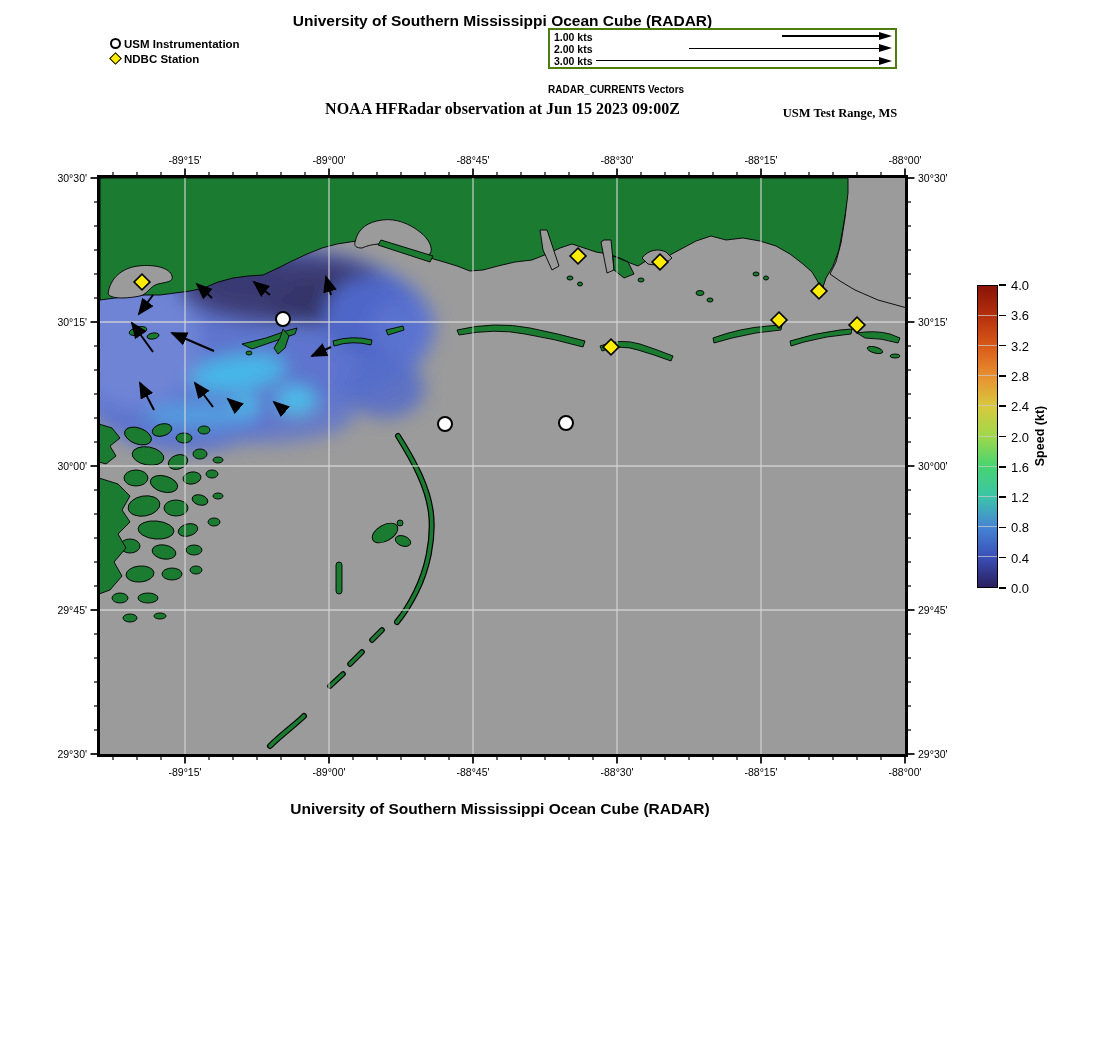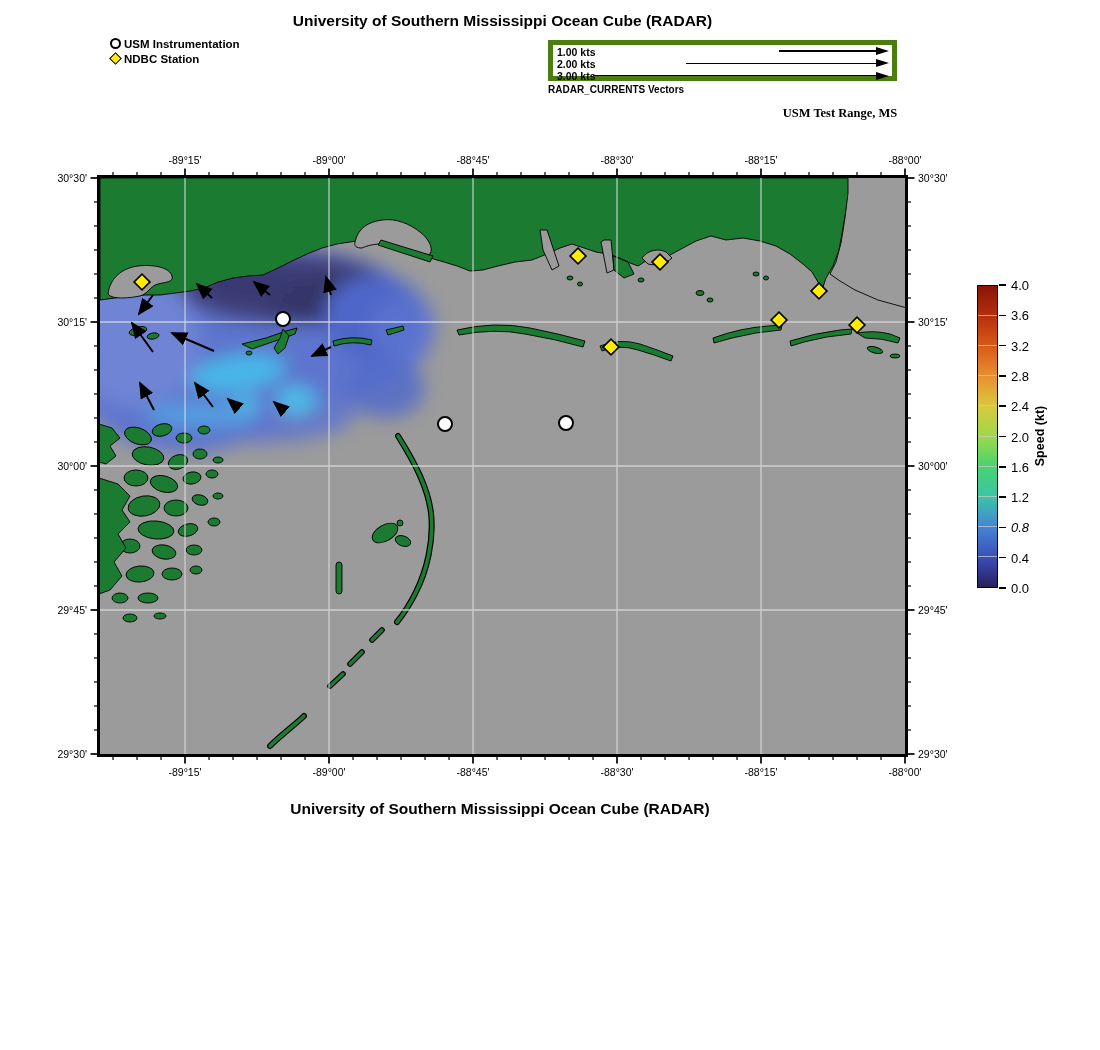--- a/index.html
+++ b/index.html
@@ -15,21 +15,21 @@
             font-family:"Liberation Serif","DejaVu Serif",serif;font-size:12.5px;font-weight:bold;margin-top:9px;}
   
   #legend{left:110px;top:36px;}
   .leg-row{display:flex;align-items:center;height:15px;}
   .leg-circle{width:11px;height:11px;border:2px solid #000;border-radius:50%;background:#fff;
               box-sizing:border-box;margin-right:3px;flex:0 0 auto;}
   .leg-diamond{width:9px;height:9px;border:1.5px solid #000;background:#ffec00;
                transform:rotate(45deg);box-sizing:border-box;margin:0 4px 0 1px;flex:0 0 auto;}
   .leg-label{font-size:11.5px;font-weight:bold;white-space:nowrap;}
   
-  #vector-box{left:548px;top:40px;width:349px;height:41px;border:5px solid #4d7c0f;box-sizing:border-box;background:#fff;text-align:center;}
+  #vector-box{left:548px;top:28px;width:349px;height:41px;border:2px solid #4d7c0f;box-sizing:border-box;background:#fff;text-align:center;}
   .vrow{position:relative;height:12.3px;}
   .vlabel{position:absolute;left:4px;top:0.5px;font-size:10.5px;font-weight:bold;white-space:nowrap;}
   .varrow{position:absolute;right:3px;top:50%;transform:translateY(-50%);display:flex;align-items:center;}
   .vline{height:1.5px;background:#000;}
   .vhead{width:0;height:0;border-left:13px solid #000;border-top:4.5px solid transparent;
          border-bottom:4.5px solid transparent;}
   #vector-caption{left:548px;top:84px;font-size:10px;font-weight:bold;}
   
   #map-wrap{left:100px;top:146px;width:805px;height:576px;margin-top:32px;}
   #map-svg{overflow:visible;display:block;}
@@ -79,20 +79,21 @@
       <div class="vrow">
         <span class="vlabel">3.00 kts</span>
     <span class="varrow">
           <span class="vline" style="width:283px"></span>
           <span class="vhead"></span>
         </span>
       </div>
     </div>
   <div class="abs" id="vector-caption">RADAR_CURRENTS Vectors</div>
 
+  <div class="abs" id="subtitle">NOAA HFRadar observation at Jun 15 2023 09:00Z</div>
   <div class="abs" id="region-label">USM Test Range, MS</div>
 
   <div class="abs" id="map-wrap">
     <svg id="map-svg" width="805" height="576" viewBox="0 0 805 576" xmlns="http://www.w3.org/2000/svg">
       <defs>
         <clipPath id="mapclip">
             <rect x="0" y="0" width="805" height="576"></rect>
           </clipPath>
         <filter id="blobblur" x="-30%" y="-30%" width="160%" height="160%">
           <feGaussianBlur stdDeviation="9"></feGaussianBlur>
@@ -413,21 +414,21 @@
         <div class="cb-sep" style="bottom: 60%;"></div>
         <div class="cb-sep" style="bottom: 70%;"></div>
         <div class="cb-sep" style="bottom: 80%;"></div>
         <div class="cb-sep" style="bottom: 90%;"></div>
       </div>
   <div class="cb-tick" style="top: 302.25px;"></div>
       <div class="cb-tick-label" style="top: 303px;">0.0</div>
       <div class="cb-tick" style="top: 271.95px;"></div>
       <div class="cb-tick-label" style="top: 272.7px;">0.4</div>
       <div class="cb-tick" style="top: 241.65px;"></div>
-      <div class="cb-tick-label" style="top: 242.4px; font-style: italic;">0.8</div>
+      <div class="cb-tick-label" style="top: 242.4px;">0.8</div>
       <div class="cb-tick" style="top: 211.35px;"></div>
       <div class="cb-tick-label" style="top: 212.1px;">1.2</div>
       <div class="cb-tick" style="top: 181.05px;"></div>
       <div class="cb-tick-label" style="top: 181.8px;">1.6</div>
       <div class="cb-tick" style="top: 150.75px;"></div>
       <div class="cb-tick-label" style="top: 151.5px;">2.0</div>
       <div class="cb-tick" style="top: 120.45px;"></div>
       <div class="cb-tick-label" style="top: 121.2px;">2.4</div>
       <div class="cb-tick" style="top: 90.15px;"></div>
       <div class="cb-tick-label" style="top: 90.9px;">2.8</div>

